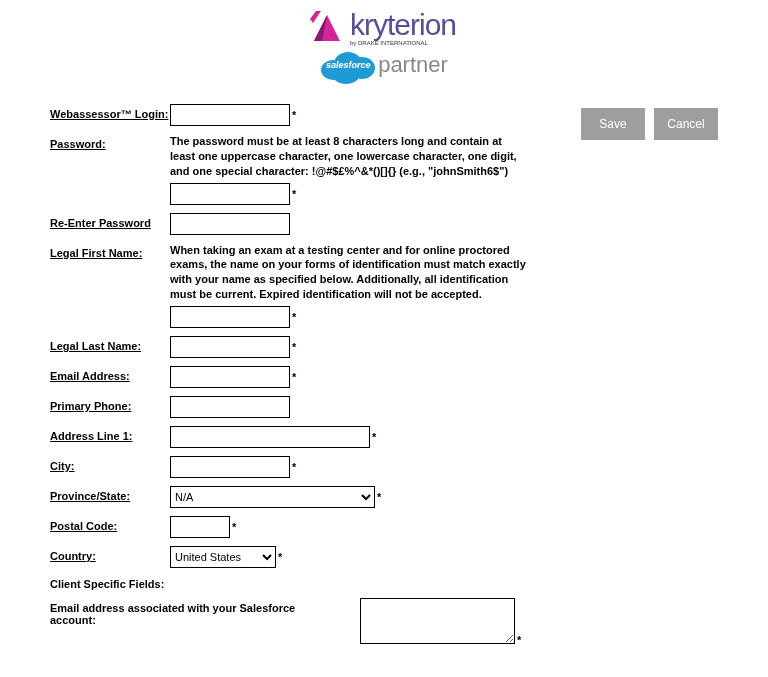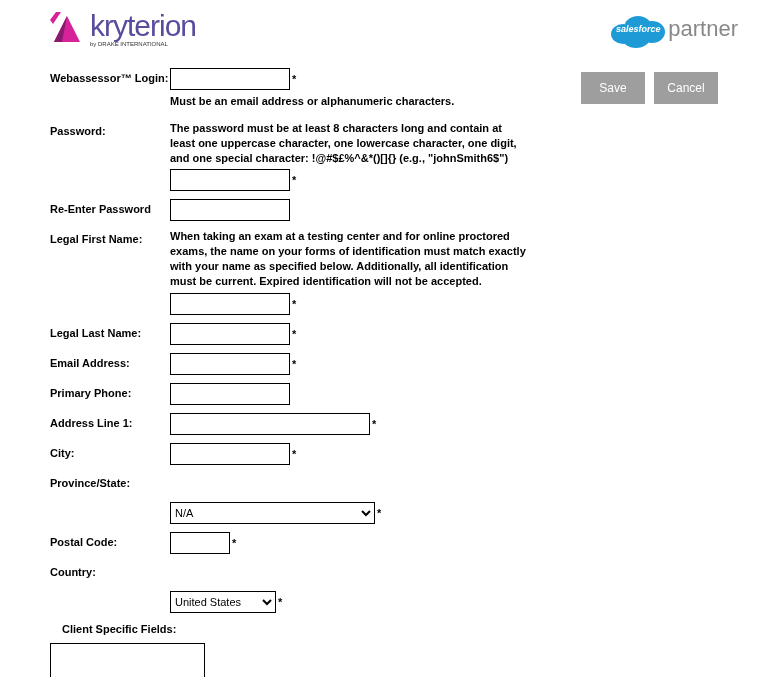--- a/index.html
+++ b/index.html
@@ -7,21 +7,22 @@
     font-family: Arial, Helvetica, sans-serif;
     font-size: 11px;
     color: #000;
     background: #fff;
     width: 768px;
   }
   .header {
     display: flex;
     justify-content: space-between;
     align-items: center;
-    padding: 10px 30px 20px 50px;
+    padding: 10px 52px 20px 50px;
+    flex-direction: column;
   }
   .logo-left { display:flex; align-items:center; gap:6px; }
   .logo-word { font-size: 30px; font-weight: 500; color: #5a4b9c; letter-spacing: -1px; line-height:1; }
   .logo-sub { font-size: 6px; color:#333; letter-spacing:0; }
   .logo-right { display:flex; align-items:center; gap:0; }
   .cloud {
     width: 60px; height: 38px; position:relative;
   }
   .cloud svg { width:100%; height:100%; }
   .cloud-text { position:absolute; top:50%; left:50%; transform:translate(-50%,-50%); color:#fff; font-size:9px; font-style:italic; font-weight:bold;}
@@ -36,20 +37,21 @@
   .row {
     display:flex;
     align-items:flex-start;
     margin-bottom: 8px;
   }
   .label-col {
     width: 120px;
     font-weight: bold;
     font-size: 11px;
     padding-top: 4px;
+    text-decoration: underline;
   }
   .field-col {
     flex:1;
     font-size: 11px;
   }
   .hint {
     font-weight: bold;
     font-size: 11px;
     line-height: 1.35;
     margin-bottom: 4px;
@@ -62,21 +64,20 @@
     font-size: 11px;
   }
   .w120 { width: 120px; }
   .w200 { width: 200px; }
   .w60 { width: 60px; }
   select {
     border: 1px solid #000;
     height: 22px;
     font-size: 11px;
     background:#fff;
-    margin-top:29px;
   }
   .w200s { width: 205px; }
   .w90s { width: 106px; }
   textarea {
     border:1px solid #000;
     width: 155px;
     height: 46px;
     resize: both;
     font-size:11px;
   }
@@ -88,21 +89,21 @@
     border:none;
     width: 64px;
     height: 32px;
     font-size: 12px;
     cursor:pointer;
     margin-left:6px;
   }
   .section-label {
     font-weight:bold;
     font-size:11px;
-    margin: 10px 0 8px 12px;
+    margin: 10px 0 8px 0;
   }
   .sf-row { display:flex; align-items:flex-start; gap:20px; margin-top:4px; }
   .sf-label { font-weight:bold; font-size:11px; width: 290px; padding-top:4px;}
 </style>
 </head>
 <body>
 
 <div class="header">
   <div class="logo-left">
     <svg width="34" height="34" viewBox="0 0 34 34">
@@ -129,21 +130,20 @@
   </div>
 </div>
 
 <div class="content">
   <div class="form-area">
 
     <div class="row">
       <div class="label-col">Webassessor™ Login:</div>
       <div class="field-col">
         <input type="text" class="w120" style=""><span class="asterisk">*</span>
-        <div class="hint" style="margin-top:4px;">Must be an email address or alphanumeric characters.</div>
       </div>
     </div>
 
     <div class="row">
       <div class="label-col">Password:</div>
       <div class="field-col">
         <div class="hint">The password must be at least 8 characters long and contain at least one uppercase character, one lowercase character, one digit, and one special character: !@#$£%^&amp;*()[]{} (e.g., "johnSmith6$")</div>
         <input type="password" class="w120" style=""><span class="asterisk">*</span>
       </div>
     </div>
@@ -220,20 +220,21 @@
       <div class="field-col">
         <select class="w90s">
           <option>United States</option>
         </select><span class="asterisk">*</span>
       </div>
     </div>
 
     <div class="section-label">Client Specific Fields:</div>
 
     <div class="sf-row">
+      <div class="sf-label">Email address associated with your Salesforce account:</div>
       <div>
         <textarea style=""></textarea><span class="asterisk">*</span>
       </div>
     </div>
 
   </div>
 
   <div class="button-area">
     <button class="btn">Save</button>
     <button class="btn">Cancel</button>

